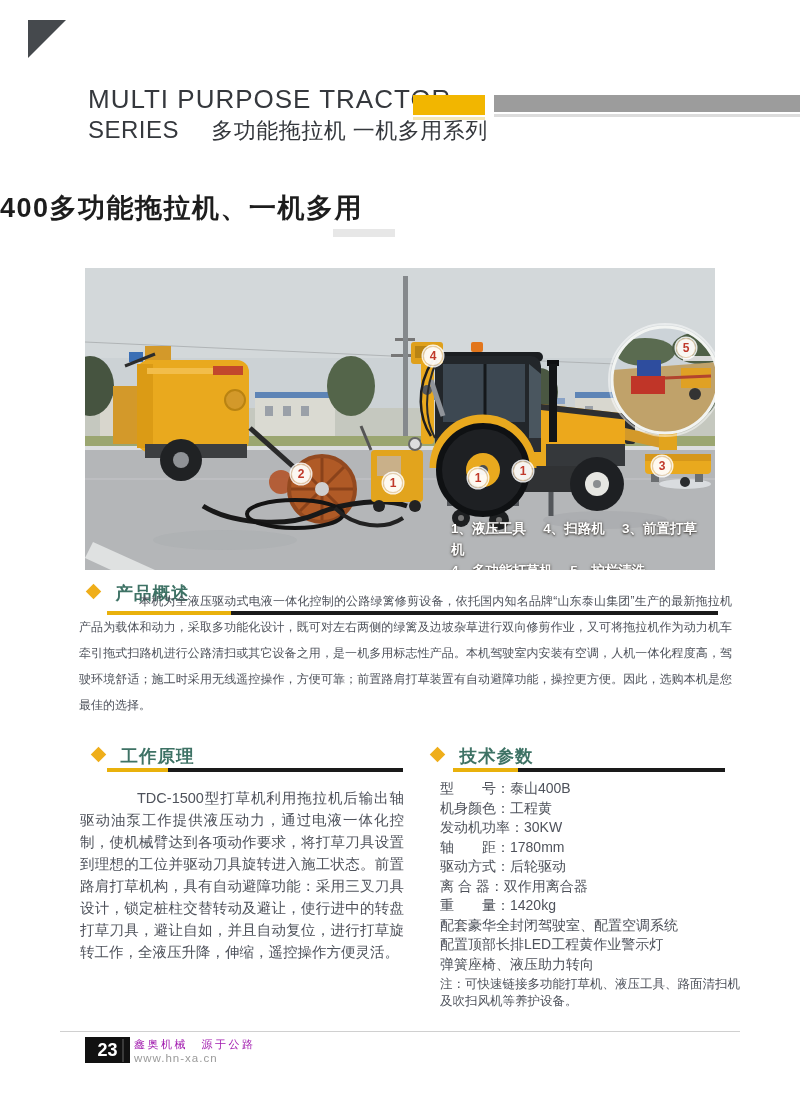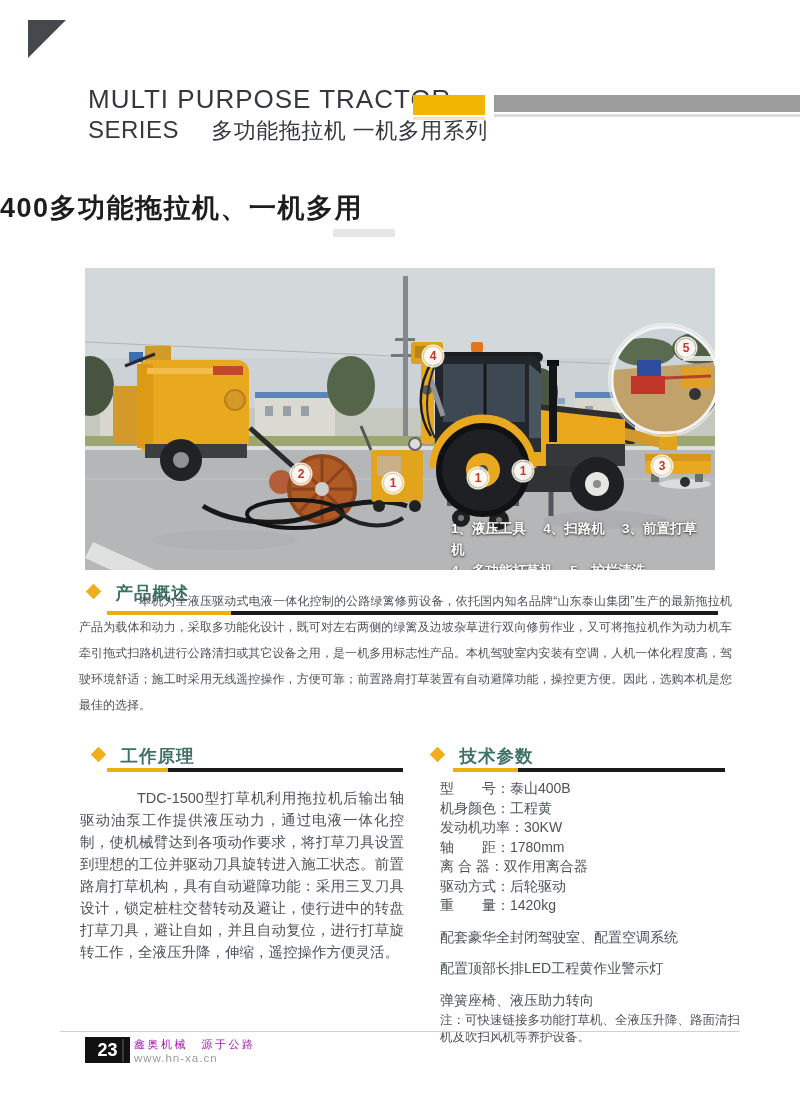--- a/index.html
+++ b/index.html
@@ -43,21 +43,21 @@
   #overview-body{left:79px;top:588px;width:653px;font-size:12px;line-height:26px;text-indent:60px;}
   #principle-head{left:93px;top:744px;}
   #principle-rule{left:107px;top:768px;width:296px;}
   #principle-rule i{width:61px;}
   #principle-body{left:80px;top:787px;width:324px;font-size:14.5px;line-height:22px;text-indent:57px;}
   #specs-head{left:432px;top:744px;}
   #specs-rule{left:453px;top:768px;width:272px;}
   #specs-rule i{width:65px;}
   .spec-list{position:absolute;left:440px;top:779px;width:300px;font-size:14px;}
   .spec-row{line-height:19.5px;white-space:nowrap;}
-  .spec-extra{line-height:19.5px;margin-top:12px;}
+  .spec-extra{line-height:19.5px;}
   .spec-note{margin-top:2px;font-size:12.5px;line-height:17px;width:300px;text-align:justify;}
   
   .foot-line{position:absolute;left:60px;top:1031px;width:680px;height:1px;background:#d0d0d0;}
   .page-no{position:absolute;left:85px;top:1037px;width:45px;height:26px;background:#111;color:#fff;
       font-size:18px;font-weight:bold;text-align:center;line-height:26px;}
   .foot-div{position:absolute;left:122px;top:1039px;width:2px;height:23px;background:#3a3a3a;}
   .foot-brand{position:absolute;left:134px;top:1037px;color:#a21caf;font-size:11px;letter-spacing:2.5px;line-height:14px;}
   .foot-url{position:absolute;left:134px;top:1052px;color:#9b9b9b;font-size:11.5px;letter-spacing:1px;line-height:13px;}
 </style>
 </head>
@@ -274,27 +274,27 @@
     <span class="sec-title">技术参数</span>
   </div>
   <div class="rule" id="specs-rule">
       <i></i>
     </div>
   <div class="spec-list">
     <div class="spec-row"><span>型　　号：</span><span>泰山400B</span></div>
     <div class="spec-row"><span>机身颜色：</span><span>工程黄</span></div>
     <div class="spec-row"><span>发动机功率：</span><span>30KW</span></div>
     <div class="spec-row"><span>轴　　距：</span><span>1780mm</span></div>
+    <div class="spec-row"><span>驱动方式：</span><span>后轮驱动</span></div>
     <div class="spec-row"><span>离 合 器：</span><span>双作用离合器</span></div>
-    <div class="spec-row"><span>驱动方式：</span><span>后轮驱动</span></div>
     <div class="spec-row"><span>重　　量：</span><span>1420kg</span></div>
     <div class="spec-extra">配套豪华全封闭驾驶室、配置空调系统</div>
     <div class="spec-extra">配置顶部长排LED工程黄作业警示灯</div>
     <div class="spec-extra">弹簧座椅、液压助力转向</div>
-    <div class="spec-note">注：可快速链接多功能打草机、全液压升降、路面清扫机及吹扫风机等养护设备。</div>
+    <div class="spec-note">注：可快速链接多功能打草机、液压工具、路面清扫机及吹扫风机等养护设备。</div>
   </div>
 
   <div class="foot-line"></div>
   <div class="page-no">23</div>
   <div class="foot-div"></div>
   <div class="foot-brand">鑫奥机械　源于公路</div>
   <div class="foot-url">www.hn-xa.cn</div>
 
 </div>
 

